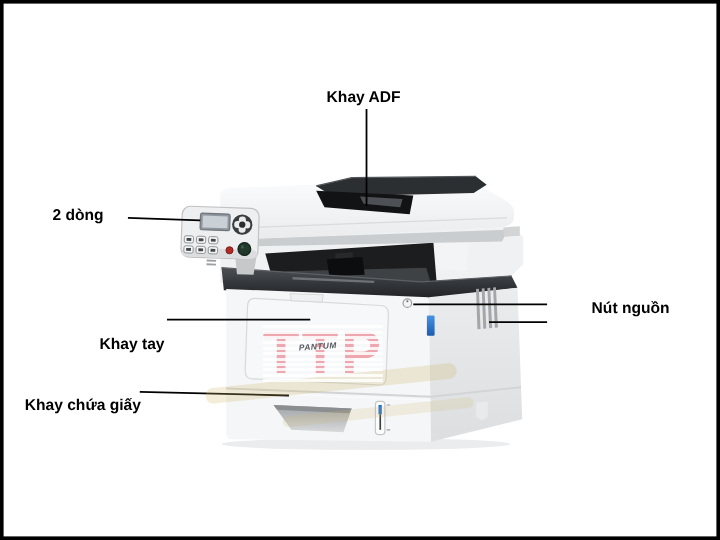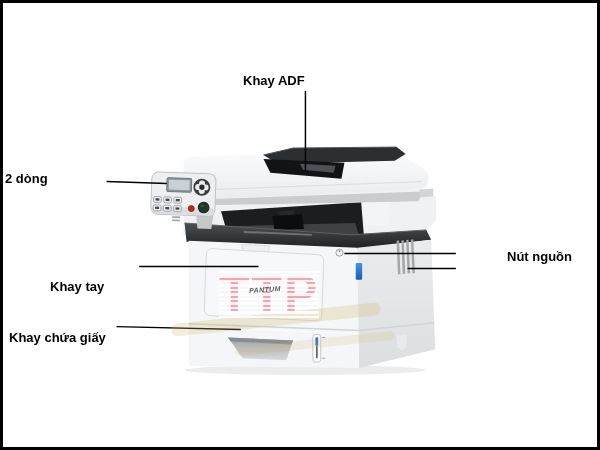--- a/index.html
+++ b/index.html
@@ -7,21 +7,21 @@
   .canvas{
     position:relative;width:600px;height:450px;box-sizing:border-box;
     border:3px solid #000;background:#fff;overflow:hidden;
     font-family:"Liberation Sans","DejaVu Sans",sans-serif;
   }
   .art{position:absolute;left:0;top:0;width:100%;height:100%;}
   .callout{
     position:absolute;font-size:13px;font-weight:bold;color:#000;
     line-height:16px;white-space:nowrap;z-index:5;
   }
-  .center{}
+  .center{text-align:center;}
   .ribbon{
     position:absolute;background:rgba(208,184,108,0.26);
     border-radius:6px;z-index:2;
   }
   .watermark{
     position:absolute;left:216px;top:266px;z-index:3;
     font-family:Liberation Sans, sans-serif;font-weight:bold;font-size:50px;
     line-height:50px;letter-spacing:2px;color:rgba(230,85,98,0.5);
   }
   .watermark::after{
@@ -180,18 +180,18 @@
   </div>
 
   <div class="callout center" style="left:47px;top:276px;width:120px;">
     <span>Khay tay</span>
   </div>
 
   <div class="callout center" style="left:6px;top:315px;width:120px;margin-top:12px;">
     <div>Khay chứa giấy</div>
   </div>
 
-  <div class="callout" style="left:476px;top:246px;padding-left:28px;">
+  <div class="callout" style="left:462px;top:246px;padding-left:28px;">
     <span>Nút nguồn</span>
   </div>
 
 
 </div>
 
 </body></html>

